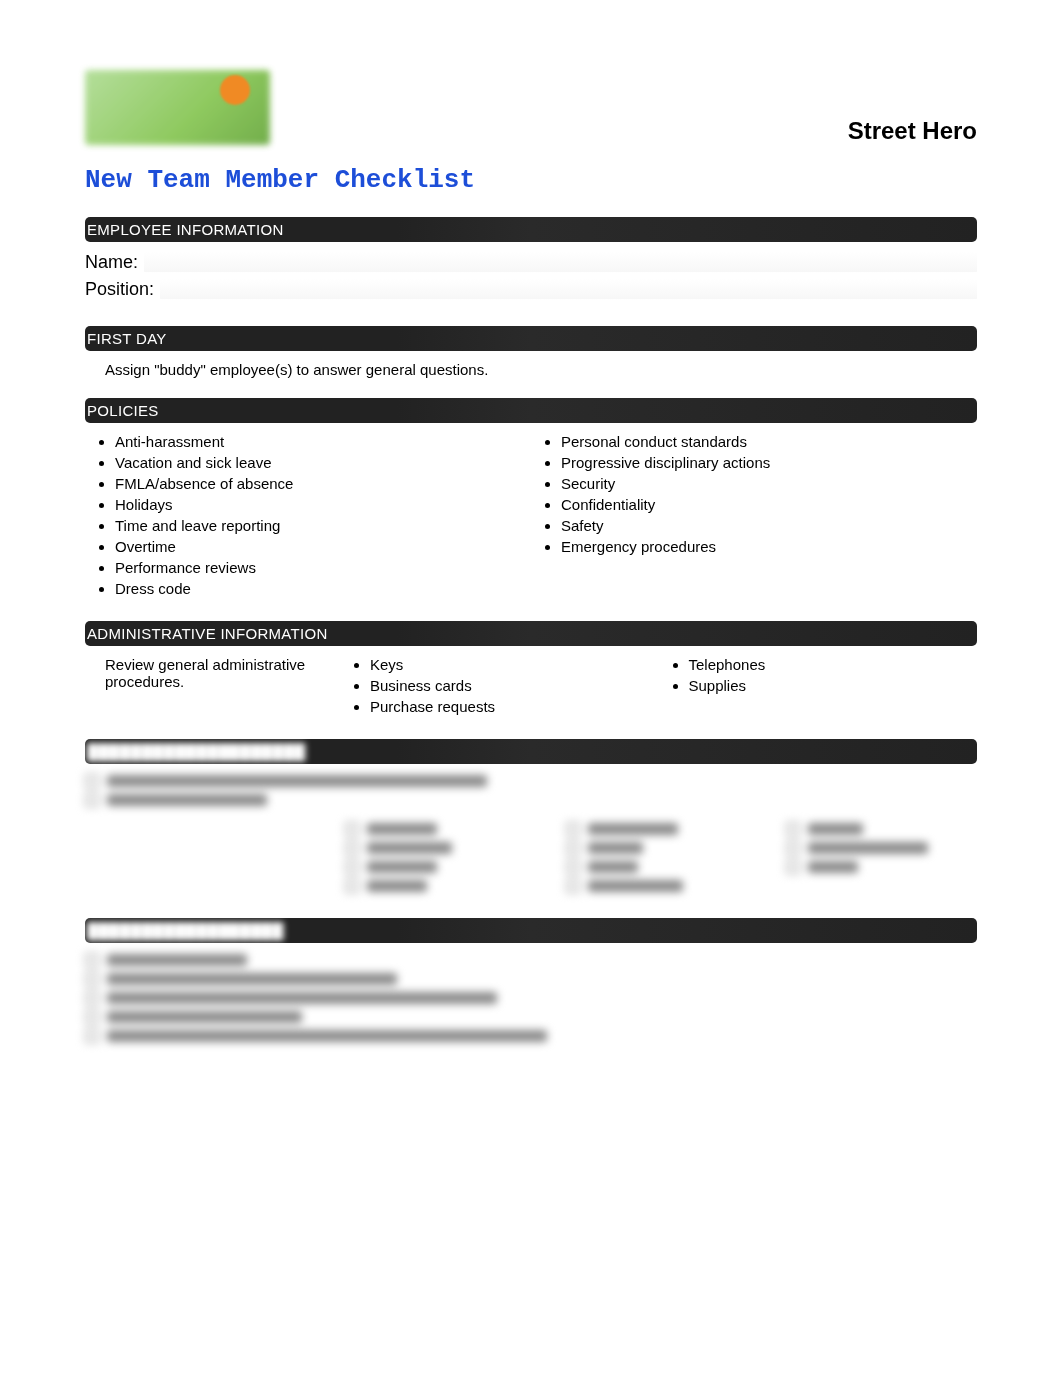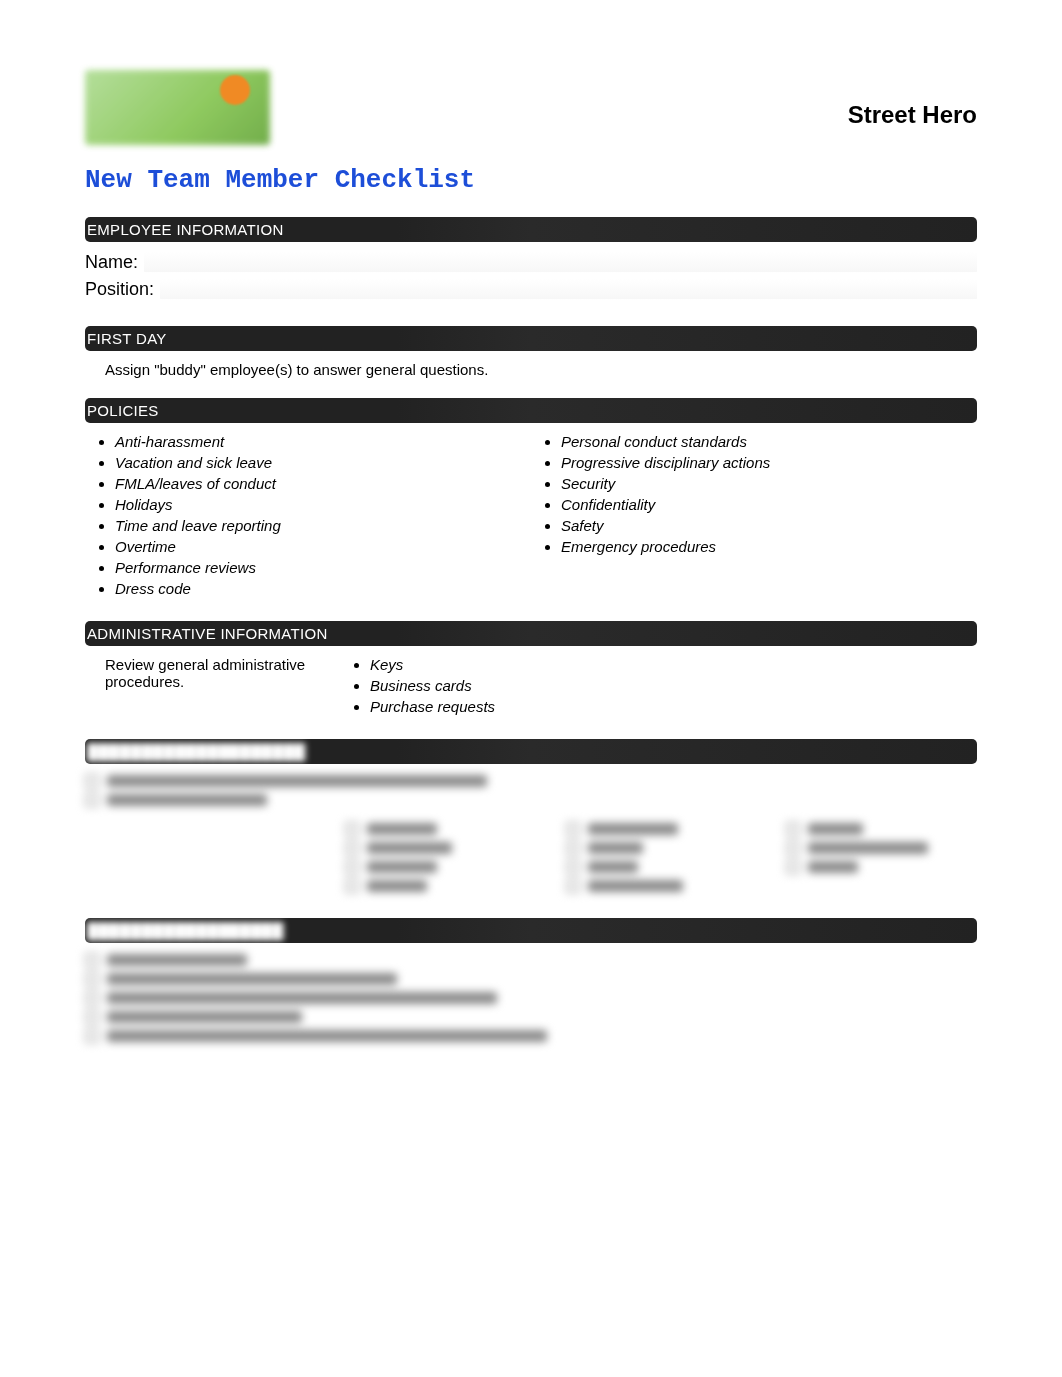--- a/index.html
+++ b/index.html
@@ -8,21 +8,21 @@
       background: #fff;
       width: 1062px;
       min-height: 1377px;
       position: relative;
       padding: 70px 85px;
       color: #000;
     }
     .header-row {
       display: flex;
       justify-content: space-between;
-      align-items: center;
+      align-items: flex-end;
       margin-bottom: 20px;
     }
     .logo-box {
       width: 185px;
       height: 75px;
       position: relative;
       background: linear-gradient(135deg, #a8d98a 0%, #7bc043 60%, #5aa02c 100%);
       border-radius: 4px;
       filter: blur(3px);
       opacity: 0.85;
@@ -84,21 +84,21 @@
     }
     .section-block { margin-bottom: 20px; }
     .three-col {
       display: flex;
       gap: 0;
       font-size: 15px;
     }
     .col-a { width: 255px; padding-left: 20px; }
     .col-b { flex: 1; }
     .col-c { flex: 1; }
-    ul.bullets { list-style: disc; padding-left: 30px; font-style: italic; }
+    ul.bullets { list-style: disc; padding-left: 30px; }
     ul.bullets li { margin-bottom: 4px; }
 
     .blurred-region {
       filter: blur(4px);
       color: #7a7a7a;
     }
     .blur-row {
       display: flex;
       gap: 30px;
       margin-top: 10px;
@@ -157,21 +157,21 @@
   <div class="checklist-line">Assign "buddy" employee(s) to answer general questions.</div>
 </div>
 
 <div class="section-block">
   <div class="section-bar">POLICIES</div>
   <div class="three-col">
     <div class="col-b">
       <ul class="bullets">
         <li>Anti-harassment</li>
         <li>Vacation and sick leave</li>
-        <li>FMLA/leaves of conduct</li>
+        <li>FMLA/absence of absence</li>
         <li>Holidays</li>
         <li>Time and leave reporting</li>
         <li>Overtime</li>
         <li>Performance reviews</li>
         <li>Dress code</li>
       </ul>
     </div>
     <div class="col-c">
       <ul class="bullets">
         <li>Personal conduct standards</li>
@@ -189,20 +189,26 @@
   <div class="section-bar">ADMINISTRATIVE INFORMATION</div>
   <div class="three-col">
     <div class="col-a">Review general administrative procedures.</div>
     <div class="col-b">
       <ul class="bullets">
         <li>Keys</li>
         <li>Business cards</li>
         <li>Purchase requests</li>
       </ul>
     </div>
+    <div class="col-c">
+      <ul class="bullets">
+        <li>Telephones</li>
+        <li>Supplies</li>
+      </ul>
+    </div>
   </div>
 </div>
 
 <div class="section-block">
   <div class="section-bar blurred"><span>████████████████████</span></div>
   <div class="blurred-region">
     <div class="blur-check">
         <div class="blur-checkbox"></div>
         <div class="blur-text" style="width:380px;"></div>
       </div>

